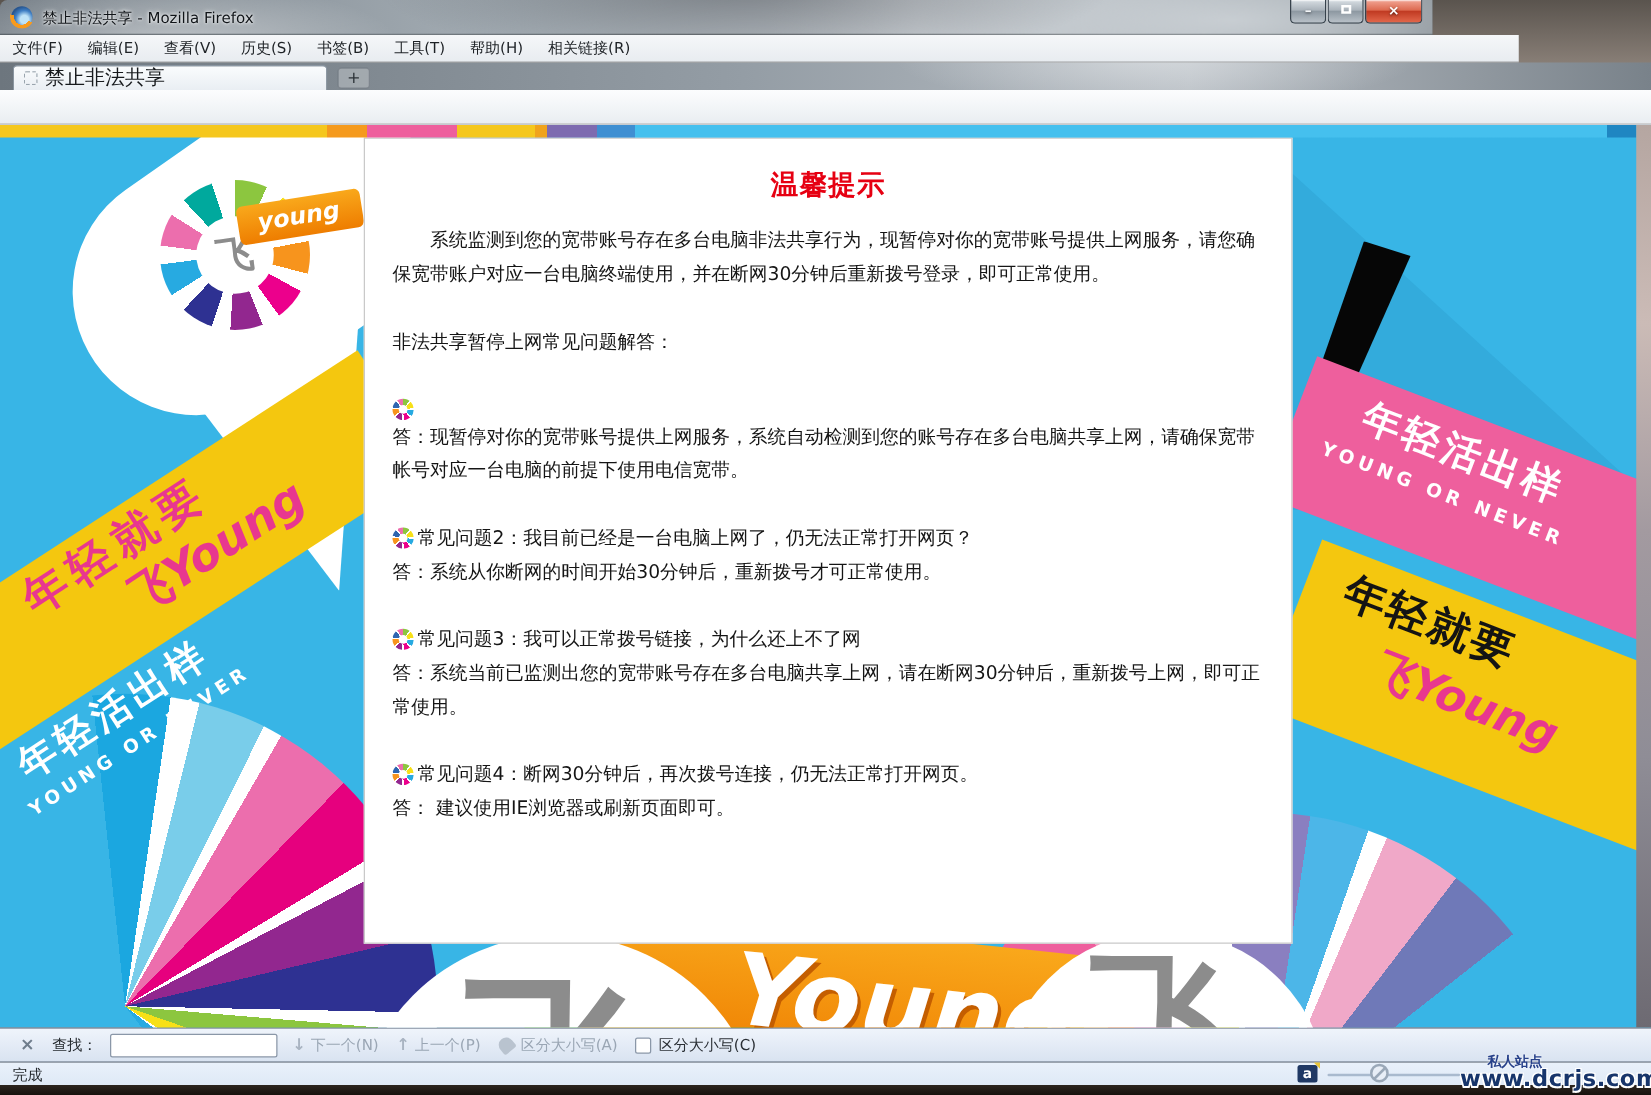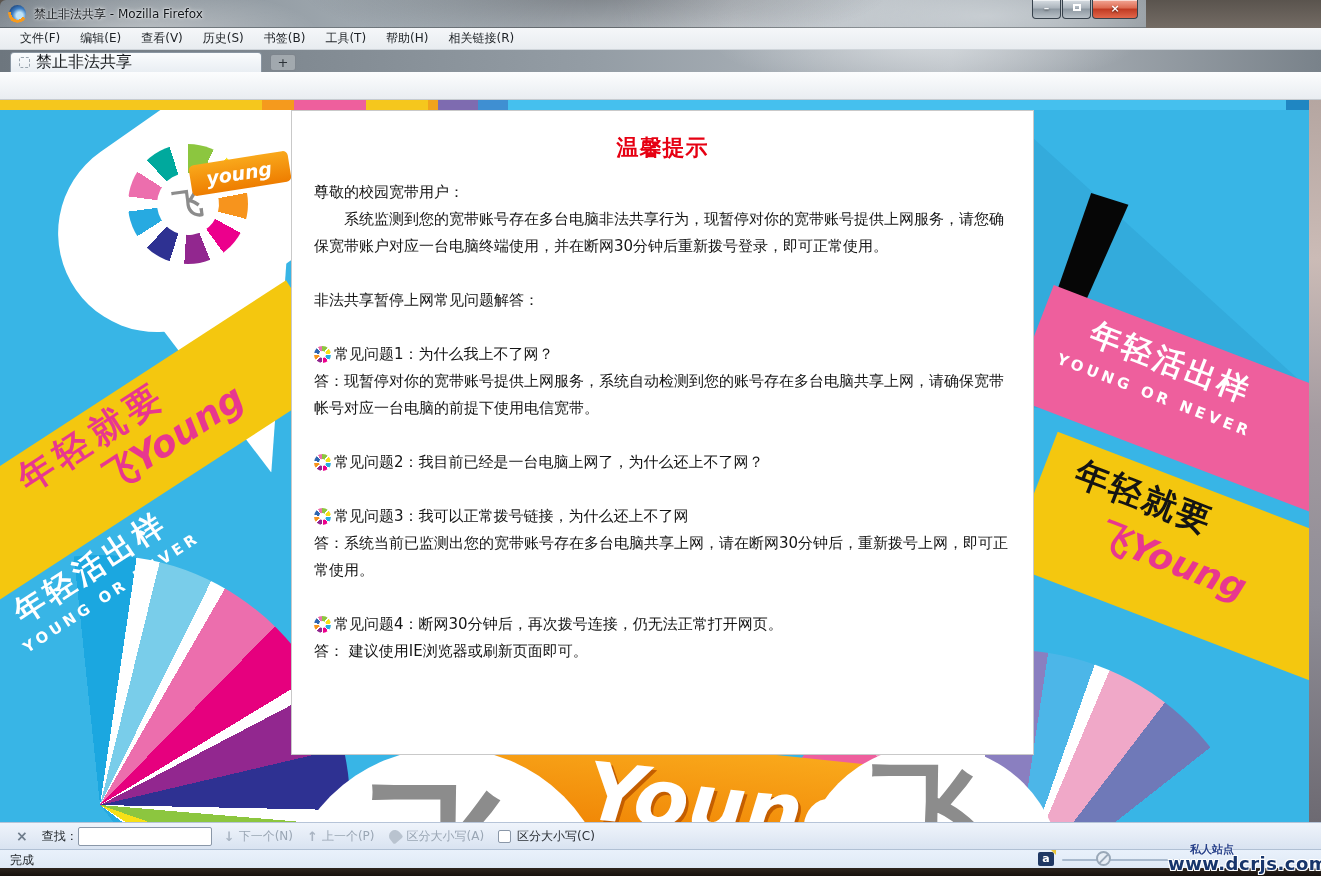--- a/index.html
+++ b/index.html
@@ -24,23 +24,23 @@
   .win-title { position:absolute; left:34px; top:6px; font-size:12px; color:#101418; text-shadow:0 0 4px rgba(255,255,255,.9),0 0 2px rgba(255,255,255,.9); }
   .win-controls { position:absolute; right:8px; top:0; display:flex; }
   .wc { height:19px; border:1px solid #37424c; border-top:none; border-radius:0 0 4px 4px;
     background:linear-gradient(180deg,#d8dee3 0%,#aab3bb 45%,#8d98a1 50%,#b9c1c8 100%);
     color:#fff; font-size:11px; font-weight:bold; text-align:center; line-height:17px;
     text-shadow:0 1px 2px rgba(0,0,0,.6); box-shadow:inset 0 1px 0 rgba(255,255,255,.6); margin-left:1px; }
   .wc.min,.wc.res { width:29px; color:#f4f7f9; }
   .wc.res .box { display:inline-block; width:8px; height:7px; border:2px solid #fff; vertical-align:1px; }
   .wc.close { width:46px; background:linear-gradient(180deg,#f2a695 0%,#dd6a50 45%,#c03a22 50%,#e2674b 100%); }
 
-  .menubar { position:absolute; left:0; top:28px; width:1321px; height:22px;
+  .menubar { position:absolute; left:0; top:28px; width:1215px; height:22px;
     background:linear-gradient(180deg,#f5f7f9,#e8ecf0); border-bottom:1px solid #cfd5da;
-    display:flex; align-items:center; padding-left:10px; }
+    display:flex; align-items:center; }
   .menu-item { font-size:12px; color:#1d2125; padding:0 10px; line-height:21px; cursor:default; }
 
   .tabstrip { position:absolute; left:0; top:50px; width:1321px; height:22px;
     background:
       radial-gradient(300px 60px at 70% -20%, rgba(235,238,240,.55), transparent 70%),
       linear-gradient(90deg,#6d767e,#949da5 45%,#b7bdc3 72%,#79828a); }
   .tab { position:absolute; left:10px; top:2px; width:252px; height:20px;
     background:linear-gradient(180deg,#fafcfd,#e9eef3); border:1px solid #8a96a2; border-bottom:none;
     border-radius:4px 4px 0 0; display:flex; align-items:center; padding:0 8px; }
   .tab-favicon { width:11px; height:11px; border:1px dashed #9aa5ae; border-radius:2px; margin-right:6px; }
@@ -167,21 +167,21 @@
   .q-icon::after { content:""; position:absolute; inset:5px; background:#fff; border-radius:50%; }
 
   .photo-strip { position:absolute; left:1309px; top:0; width:12px; height:722px; z-index:7;
     background:linear-gradient(180deg,#b5a6a1 0%,#cbbbb6 22%,#a39aa0 45%,#8f8d96 70%,#6d6a72 100%); }
 
   
   .findbar { position:absolute; left:0; top:822px; width:1321px; height:27px;
     background:linear-gradient(180deg,#eff4fb,#d9e3f1); border-top:1px solid #b6c4d8;
     display:flex; align-items:center; font-size:12px; color:#333; }
   .fb-close { margin:0 14px 0 16px; color:#6f7d8c; font-size:14px; font-weight:bold; }
-  .fb-label { color:#23282d; }
+  .fb-label { margin-right:10px; color:#23282d; }
   .fb-input { width:134px; height:19px; background:#fff; border:1px solid #8a97a8; border-radius:2px; margin-right:12px; }
   .fb-arrow { font-size:13px; font-weight:bold; color:#a9b4c2; margin-right:4px; }
   .fb-dim { color:#9aa6b4; margin-right:14px; }
   .fb-pen { width:12px; height:12px; border-radius:6px 6px 2px 2px; background:#b9c3cf; transform:rotate(-40deg); margin-right:6px; }
   .fb-checkbox { width:13px; height:13px; background:#fff; border:1px solid #8a97a8; border-radius:2px; margin-right:6px; }
   .fb-case { color:#2a2f35; }
 
   
   .statusbar { position:absolute; left:0; top:849px; width:1321px; height:33px;
     background:linear-gradient(180deg,#e9f1fb,#d7e3f2); border-top:1px solid #b0c0d4; font-size:12px; color:#23282d; }
@@ -291,38 +291,37 @@
       <div class="ry2">飞Young</div>
     </div>
 
     <div class="green-wedge"></div>
     <div class="young-banner">Young</div>
     <div class="big-circle bc-left">飞</div>
     <div class="big-circle bc-right">飞</div>
 
     <div class="panel">
       <h1>温馨提示</h1>
-      <p>尊敬的校园宽带用户：</p>
       <p class="indent">系统监测到您的宽带账号存在多台电脑非法共享行为，现暂停对你的宽带账号提供上网服务，请您确保宽带账户对应一台电脑终端使用，并在断网30分钟后重新拨号登录，即可正常使用。</p>
       <div class="spacer"></div>
       <p>非法共享暂停上网常见问题解答：</p>
 
       <div class="faq-block">
         <div class="q-row">
           <span class="q-icon"></span>
-          <p>常见问题1：为什么我上不了网？</p>
         </div>
         <p>答：现暂停对你的宽带账号提供上网服务，系统自动检测到您的账号存在多台电脑共享上网，请确保宽带帐号对应一台电脑的前提下使用电信宽带。</p>
       </div>
 
       <div class="faq-block">
         <div class="q-row">
           <span class="q-icon"></span>
-          <p>常见问题2：我目前已经是一台电脑上网了，为什么还上不了网？</p>
+          <p>常见问题2：我目前已经是一台电脑上网了，仍无法正常打开网页？</p>
         </div>
+        <p>答：系统从你断网的时间开始30分钟后，重新拨号才可正常使用。</p>
       </div>
 
       <div class="faq-block">
         <div class="q-row">
           <span class="q-icon"></span>
           <p>常见问题3：我可以正常拨号链接，为什么还上不了网</p>
         </div>
         <p>答：系统当前已监测出您的宽带账号存在多台电脑共享上网，请在断网30分钟后，重新拨号上网，即可正常使用。</p>
       </div>
 

